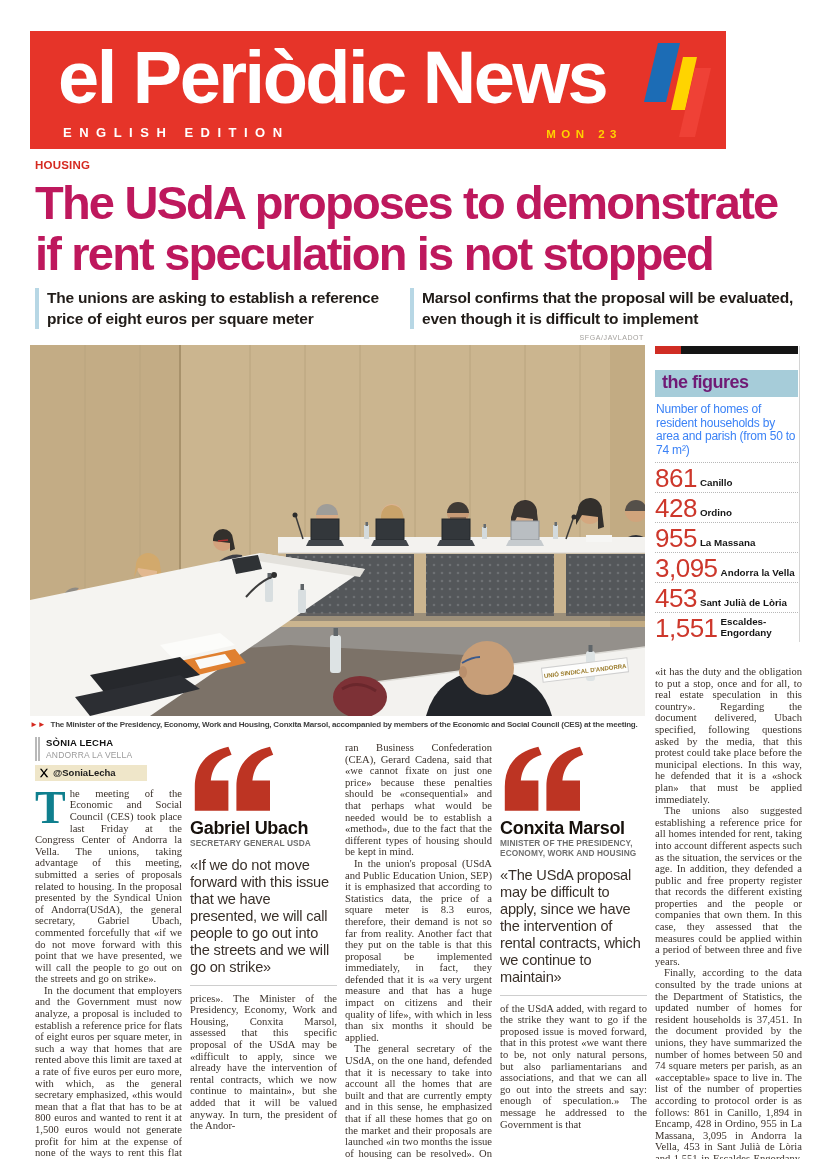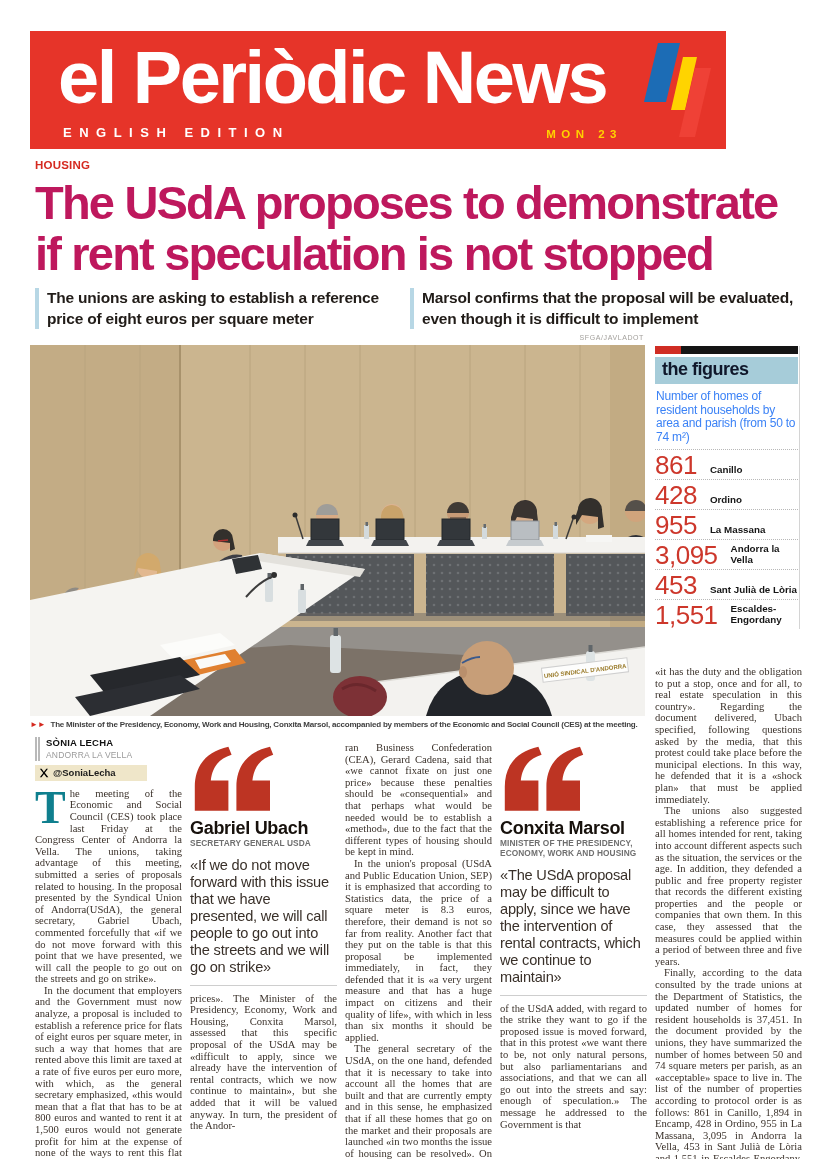--- a/index.html
+++ b/index.html
@@ -41,23 +41,23 @@
   .caption{
     position:absolute;left:30px;top:720px;width:617px;font-size:8px;font-weight:bold;color:#3e3e3e;
     white-space:nowrap;overflow:hidden;letter-spacing:-.2px;
   }
   .cap-marker{color:#d5291f;margin-right:3px;}
 
   
   .figures{position:absolute;left:655px;top:346px;width:145px;border-right:1px solid #d4d4d4;padding-right:1px;box-sizing:border-box;}
   .fig-topbar{height:8px;background:#151515;position:relative;}
   .fig-topbar-red{position:absolute;left:0;top:0;width:26px;height:8px;background:#d02d24;}
-  .fig-title{margin-top:3px;background:#a6ccd9;color:#0f172a;font-weight:bold;font-size:18px;letter-spacing:-.5px;padding:2px 7px 4px;}
+  .fig-title{margin-top:16px;background:#a6ccd9;color:#701a75;font-weight:bold;font-size:18px;letter-spacing:-.5px;padding:2px 7px 4px;}
   .fig-desc{color:#3b82f6;font-size:12px;line-height:13.5px;padding:6px 1px 5px;border-bottom:1px dotted #b8b8b8;letter-spacing:-.2px;}
-  .fig-entry{display:flex;align-items:flex-end;gap:13px;padding:4px 0 3px;border-bottom:1px dotted #b8b8b8;}
+  .fig-entry{display:flex;align-items:flex-end;gap:3px;padding:4px 0 3px;border-bottom:1px dotted #b8b8b8;}
   .fig-entry:last-of-type{border-bottom:none;}
   .fig-num{font-size:26px;line-height:22px;color:#cd372b;letter-spacing:-.5px;}
   .fig-label{font-size:9.8px;font-weight:bold;color:#161616;line-height:10.5px;padding-bottom:1px;}
 
   
   .col{
     position:absolute;width:147px;font-family:"Liberation Serif",serif;
     font-size:10.6px;line-height:11.6px;color:#3a312a;text-align:justify;
   }
   .col1{left:35px;top:737px;height:422px;overflow:hidden;}

